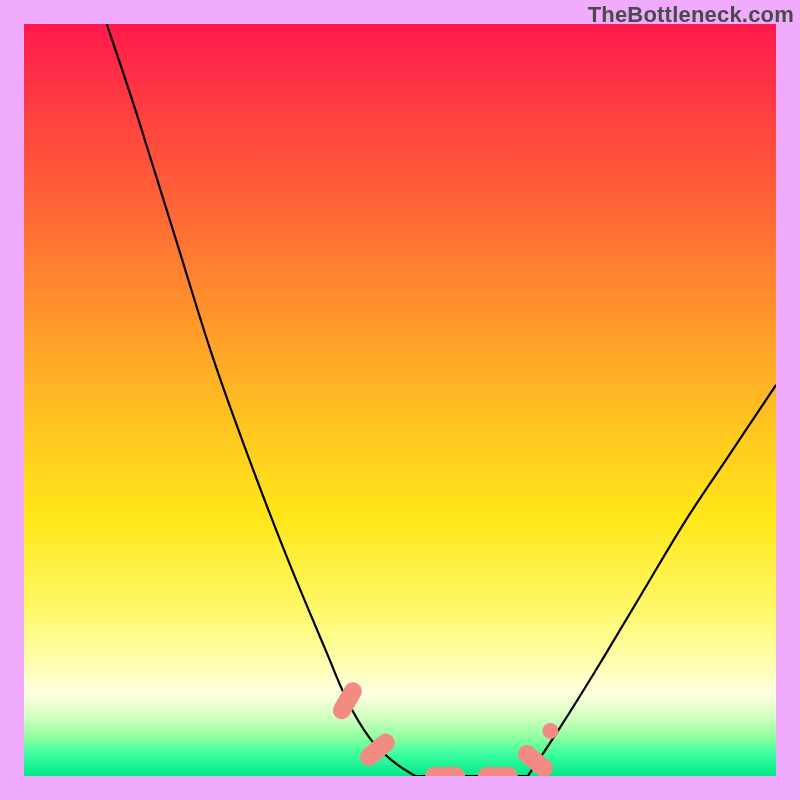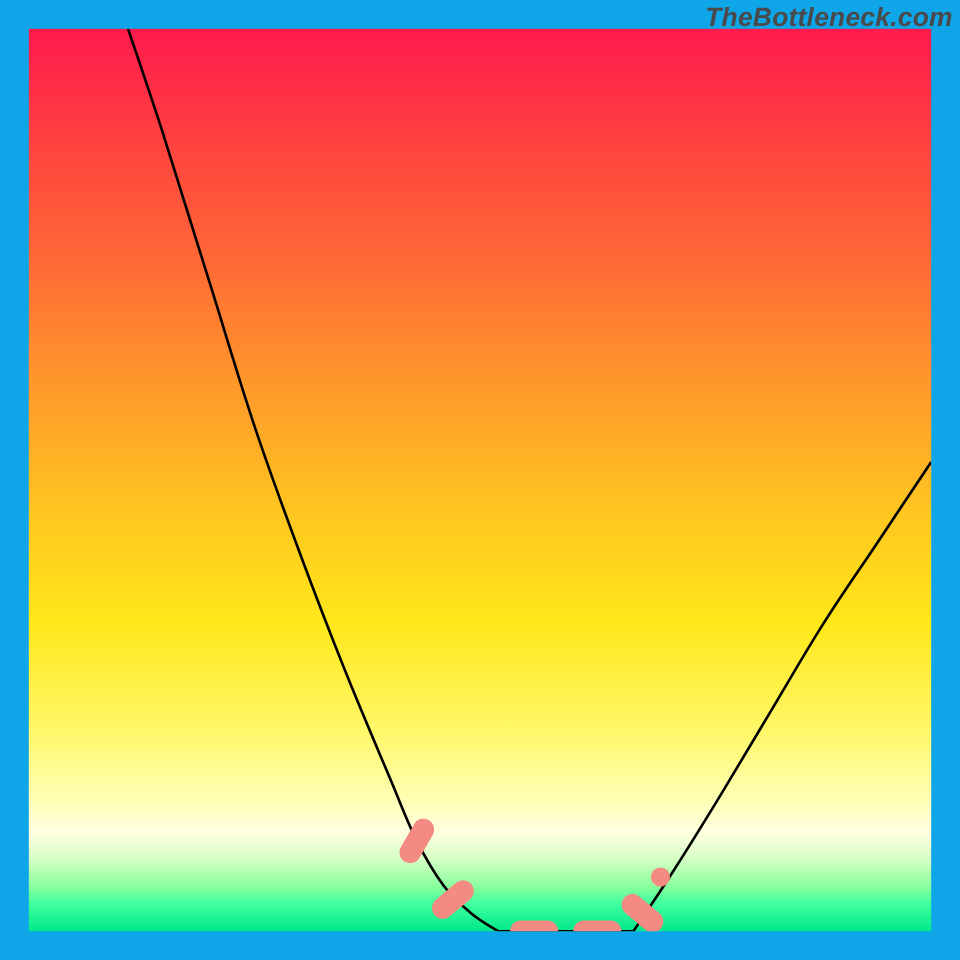--- a/index.html
+++ b/index.html
@@ -7,22 +7,21 @@
     padding: 0;
     width: 800px;
     height: 800px;
     background: #000;
     overflow: hidden;
     font-family: Arial, Helvetica, sans-serif;
   }
   .frame {
     position: absolute;
     inset: 0;
-    background: #0ea5e9;
-    font-style: italic;
+    background: #f0abfc;
   }
   .plot {
     position: absolute;
     left: 24px;
     top: 24px;
     width: 752px;
     height: 752px;
     background: linear-gradient(
       to bottom,
       #ff1a4d 0%,

